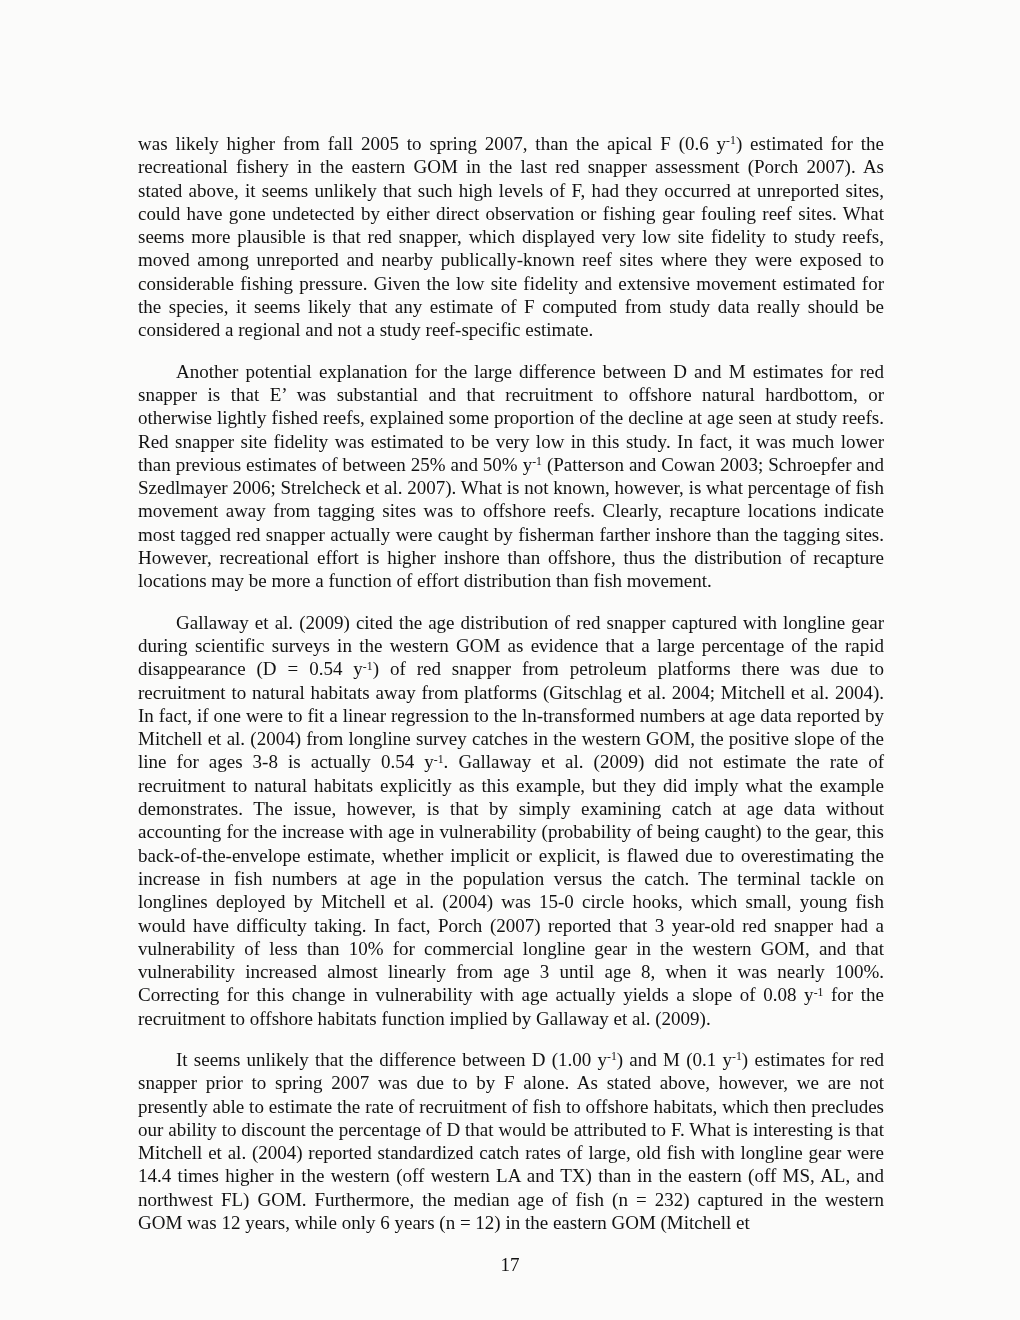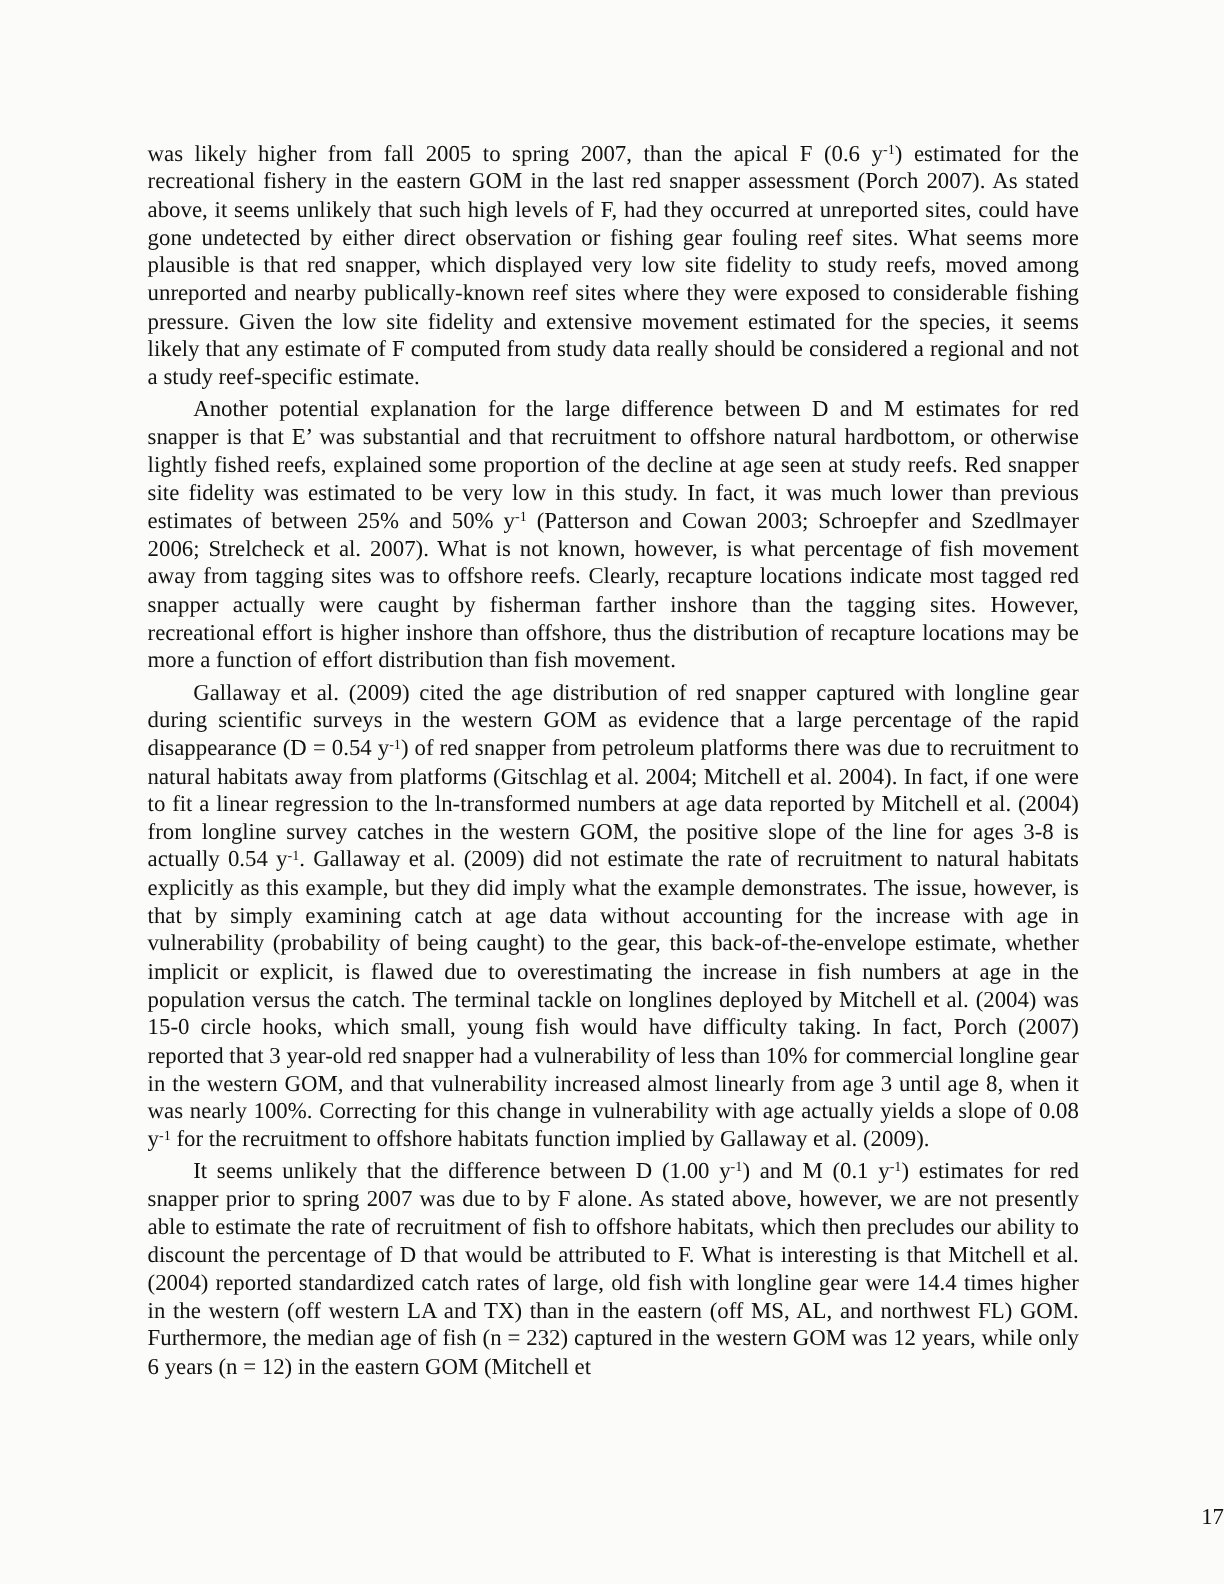--- a/index.html
+++ b/index.html
@@ -20,35 +20,35 @@
   .text-block {
     position: absolute;
     left: 120px;
     top: 114px;
     width: 782px;
     font-size: 19px;
     line-height: 23.3px;
     text-align: justify;
     text-justify: inter-word;
   }
-  .para { margin: 3px; }
+  .para { margin: 18px; }
   .para.indent { text-indent: 38px; }
   .sup {
     font-size: 0.62em;
     line-height: 0;
     position: relative;
     top: -0.48em;
     vertical-align: baseline;
   }
   .page-number {
     position: absolute;
     top: 1253px;
     left: 0;
     width: 100%;
-    text-align: right;
+    text-align: center;
     font-size: 19px;
     line-height: 23.3px;
   }
 </style>
 </head>
 <body>
 
 <div class="page">
   <div class="text-block" id="text-block">
       <p class="para">was likely higher from fall 2005 to spring 2007, than the apical F (0.6 y<sup class="sup">-1</sup>) estimated for the recreational fishery in the eastern GOM in the last red snapper assessment (Porch 2007). As stated above, it seems unlikely that such high levels of F, had they occurred at unreported sites, could have gone undetected by either direct observation or fishing gear fouling reef sites. What seems more plausible is that red snapper, which displayed very low site fidelity to study reefs, moved among unreported and nearby publically-known reef sites where they were exposed to considerable fishing pressure. Given the low site fidelity and extensive movement estimated for the species, it seems likely that any estimate of F computed from study data really should be considered a regional and not a study reef-specific estimate.</p>

